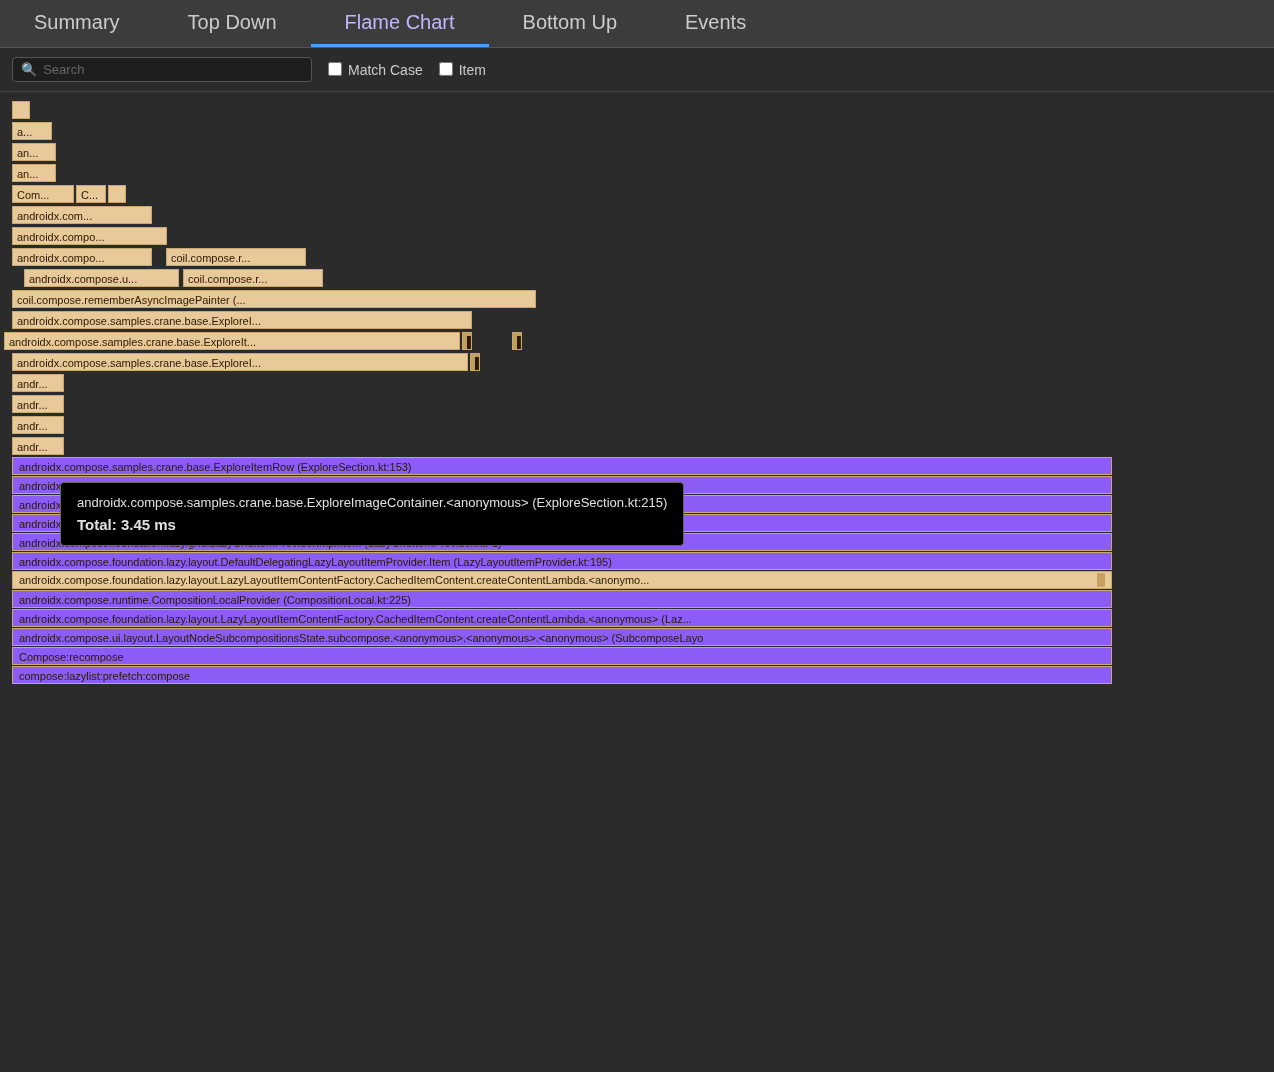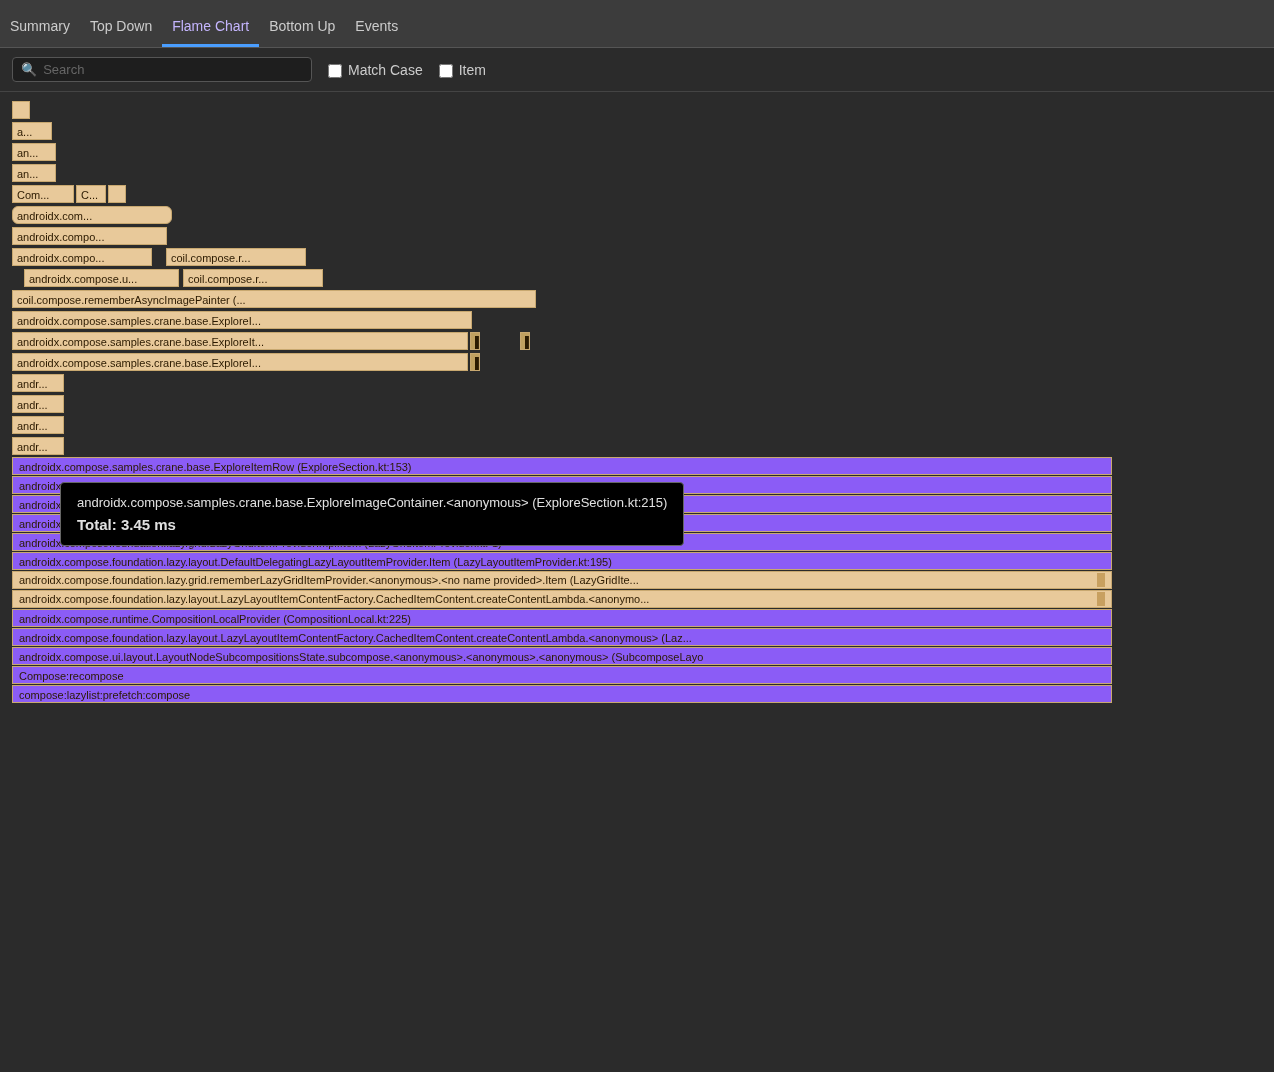--- a/index.html
+++ b/index.html
@@ -18,22 +18,22 @@
     .tab-bar {
       display: flex;
       flex-direction: row;
       background: #3c3c3c;
       border-bottom: 1px solid #555;
       height: 48px;
       align-items: flex-end;
     }
 
     .tab {
-      padding: 10px 10px;
-      font-size: 14px;
+      padding: 10px 34px;
+      font-size: 20px;
       color: #ccc;
       cursor: pointer;
       border-bottom: 3px solid transparent;
       white-space: nowrap;
       user-select: none;
     }
 
     .tab.active {
       color: #c4b5fd;
       border-bottom: 3px solid #4a9eff;
@@ -75,21 +75,21 @@
       font-size: 13px;
       width: 100%;
     }
 
     .search-input::placeholder {
       color: #666;
     }
 
     .checkbox-group {
       display: flex;
-      align-items: flex-end;
+      align-items: flex-start;
       gap: 6px;
       color: #ccc;
       font-size: 14px;
     }
 
     .checkbox-group input[type="checkbox"] {
       width: 14px;
       height: 14px;
       cursor: pointer;
     }
@@ -214,21 +214,21 @@
     <div class="flame-block" style="width:44px;">an...</div>
   </div>
 
   <div class="flame-row" style="margin-left:12px;">
     <div class="flame-block" style="width:62px;">Com...</div>
     <div class="flame-block" style="width:30px; margin-left:2px;">C...</div>
     <div class="flame-block" style="width:18px; margin-left:2px;">&nbsp;</div>
   </div>
 
   <div class="flame-row" style="margin-left:12px;">
-    <div class="flame-block" style="width:160px;border-radius:6px;">androidx.com...</div>
+    <div class="flame-block" style="width:140px;">androidx.com...</div>
   </div>
 
   <div class="flame-row" style="margin-left:12px;">
     <div class="flame-block" style="width:155px;">androidx.compo...</div>
   </div>
 
   <div class="flame-row" style="margin-left:12px;">
     <div class="flame-block" style="width:140px;">androidx.compo...</div>
     <div style="display:inline-block; width:14px;"></div>
     <div class="flame-block" style="width:140px;">coil.compose.r...</div>
@@ -241,21 +241,21 @@
   </div>
 
   <div class="flame-row" style="margin-left:12px;">
     <div class="flame-block" style="width:524px;">coil.compose.rememberAsyncImagePainter (...</div>
   </div>
 
   <div class="flame-row" style="margin-left:12px;">
     <div class="flame-block" style="width:460px;">androidx.compose.samples.crane.base.ExploreI...</div>
   </div>
 
-  <div class="flame-row" style="margin-left:12px;">
+  <div class="flame-row" style="margin-left:4px;">
     <div class="flame-block" style="width:456px;">androidx.compose.samples.crane.base.ExploreIt...</div>
     <div class="flame-block" style="width:8px; margin-left:2px; background:#c0a060;">▌</div>
     <div style="display:inline-block; width:40px;"></div>
     <div class="flame-block" style="width:8px; background:#c0a060;">▌</div>
   </div>
 
   <div class="flame-row" style="margin-left:12px;">
     <div class="flame-block" style="width:456px;">androidx.compose.samples.crane.base.ExploreI...</div>
     <div class="flame-block" style="width:8px; margin-left:2px; background:#c0a060;">▌</div>
   </div>
@@ -278,24 +278,20 @@
     <div class="tooltip-total">Total: 3.45 ms</div>
   </div>
 
   <div class="full-row">androidx.compose.samples.crane.base.ExploreItemRow (ExploreSection.kt:153)</div>
   <div class="full-row">androidx.compose.foundation.lazy.grid.items.&lt;anonymous&gt; (LazyGridDsl.kt:390)</div>
   <div class="full-row">androidx.compose.foundation.lazy.grid.ComposableSingletons$LazyGridItemProviderKt.lambda-1.&lt;anonymous&gt; (LazyGridIt...</div>
   <div class="full-row">androidx.compose.foundation.lazy.layout.DefaultLazyLayoutItemsProvider.Item (LazyLayoutItemProvider.kt:115)</div>
   <div class="full-row">androidx.compose.foundation.lazy.grid.LazyGridItemProviderImpl.Item (LazyGridItemProvider.kt:-1)</div>
   <div class="full-row">androidx.compose.foundation.lazy.layout.DefaultDelegatingLazyLayoutItemProvider.Item (LazyLayoutItemProvider.kt:195)</div>
   <div class="full-row" style="display:flex; align-items:center; background:#e8c99a; padding: 0 6px; gap:0;">
-    <span style="overflow:hidden; text-overflow:ellipsis; white-space:nowrap; flex:1;">androidx.compose.foundation.lazy.grid.rememberLazyGridItemProvider.&lt;anonymous&gt;.&lt;no name provided&gt;.Item (LazyGridIte...</span>
-    <span style="background:#c8a060; width:8px; height:14px; display:inline-block; margin-left:4px; flex-shrink:0;"></span>
-  </div>
-  <div class="full-row" style="display:flex; align-items:center; background:#e8c99a; padding: 0 6px; gap:0;">
     <span style="overflow:hidden; text-overflow:ellipsis; white-space:nowrap; flex:1;">androidx.compose.foundation.lazy.layout.LazyLayoutItemContentFactory.CachedItemContent.createContentLambda.&lt;anonymo...</span>
     <span style="background:#c8a060; width:8px; height:14px; display:inline-block; margin-left:4px; flex-shrink:0;"></span>
   </div>
   <div class="full-row">androidx.compose.runtime.CompositionLocalProvider (CompositionLocal.kt:225)</div>
   <div class="full-row">androidx.compose.foundation.lazy.layout.LazyLayoutItemContentFactory.CachedItemContent.createContentLambda.&lt;anonymous&gt; (Laz...</div>
   <div class="full-row">androidx.compose.ui.layout.LayoutNodeSubcompositionsState.subcompose.&lt;anonymous&gt;.&lt;anonymous&gt;.&lt;anonymous&gt; (SubcomposeLayo</div>
   <div class="full-row">Compose:recompose</div>
   <div class="full-row">compose:lazylist:prefetch:compose</div>
 
 </div>

